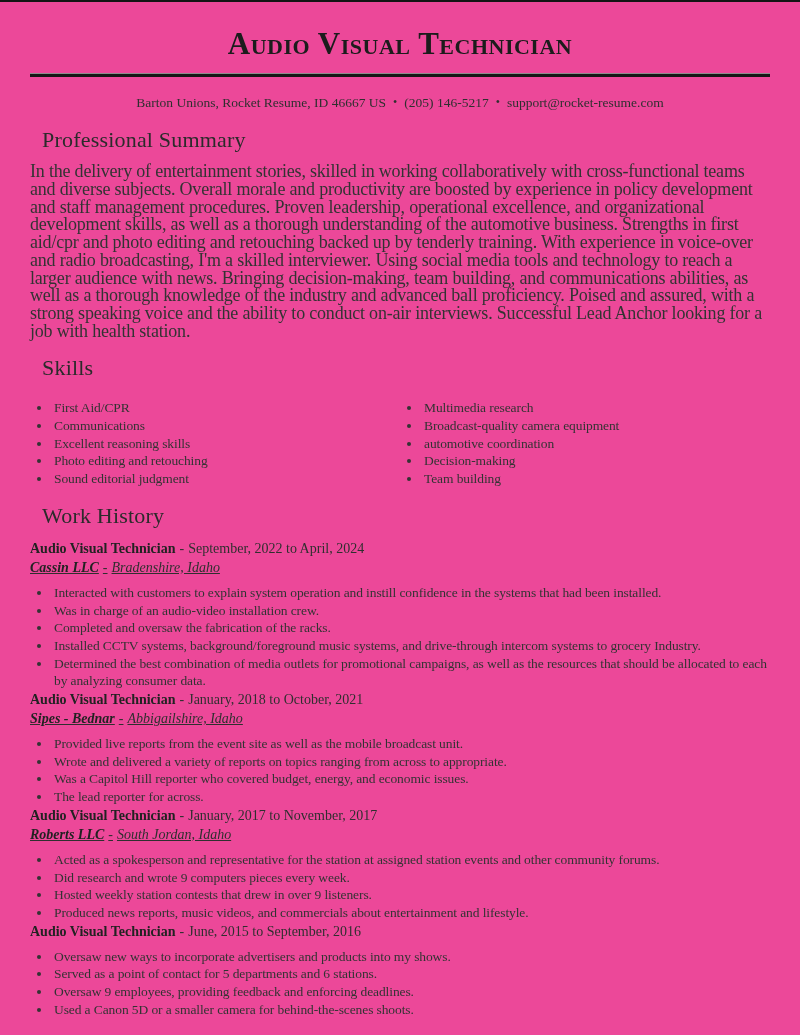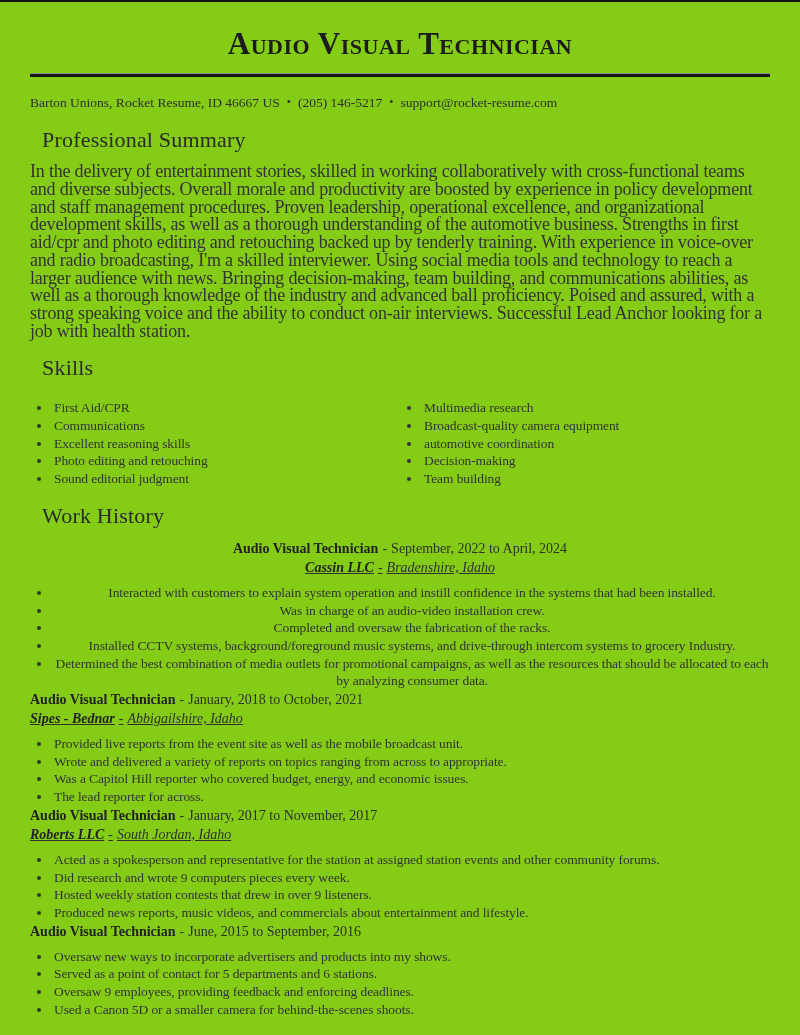--- a/index.html
+++ b/index.html
@@ -1,21 +1,21 @@
 <!DOCTYPE html>
 <html><head>
 <meta charset="utf-8">
 <style>
   * { box-sizing: border-box; }
   html, body { margin: 0; padding: 0; background: #fff; }
   .page {
     width: 800px;
     height: 1035px;
     margin: 0 auto;
-    background: #84cc16;
+    background: #ec4899;
     border-top: 2px solid #141414;
     overflow: hidden;
     font-family: "Liberation Serif", "DejaVu Serif", serif;
     color: #333333;
     position: relative;
   }
   .content { padding: 0 30px; }
 
   
   .resume-title {
@@ -29,20 +29,21 @@
     color: #1c1c1c;
   }
   .double-rule {
     margin: 9px 30px 0;
     height: 3px;
     border-top: 1px solid #8c8c8c;
     border-bottom: 3px solid #161616;
   }
   .contact-line {
     margin: 16px 0 10px;
+    text-align: center;
     font-size: 13.5px;
     line-height: 18px;
     color: #2f2f2f;
   }
   .contact-sep { display: inline-block; margin: 0 7px; font-size: 12px; vertical-align: 1px; }
 
   
   h2.section-heading {
     font-size: 22px;
     font-weight: 400;
@@ -70,21 +71,21 @@
     letter-spacing: -0.1px;
     color: #333;
   }
   ul.dotted li { padding-left: 2px; }
 
   .skills-cols { display: flex; }
   .skills-cols ul { flex: 1 1 50%; margin-top: 8px; }
 
   
   .job { }
-  .job.first { margin-top: 10px; text-align: center; }
+  .job.first { margin-top: 10px; }
   .job-title-line { font-size: 14px; line-height: 19px; color: #2f2f2f; }
   .job-title { font-weight: 700; color: #222; }
   .sep-dash { margin: 0 4px; }
   .company-line { font-size: 14px; line-height: 19px; font-style: italic; color: #2f2f2f; text-decoration: underline; }
   .company-name { font-weight: 700; color: #222; }
   .job ul.dotted { margin-top: 7px; }
 </style>
 </head>
 <body>
 

